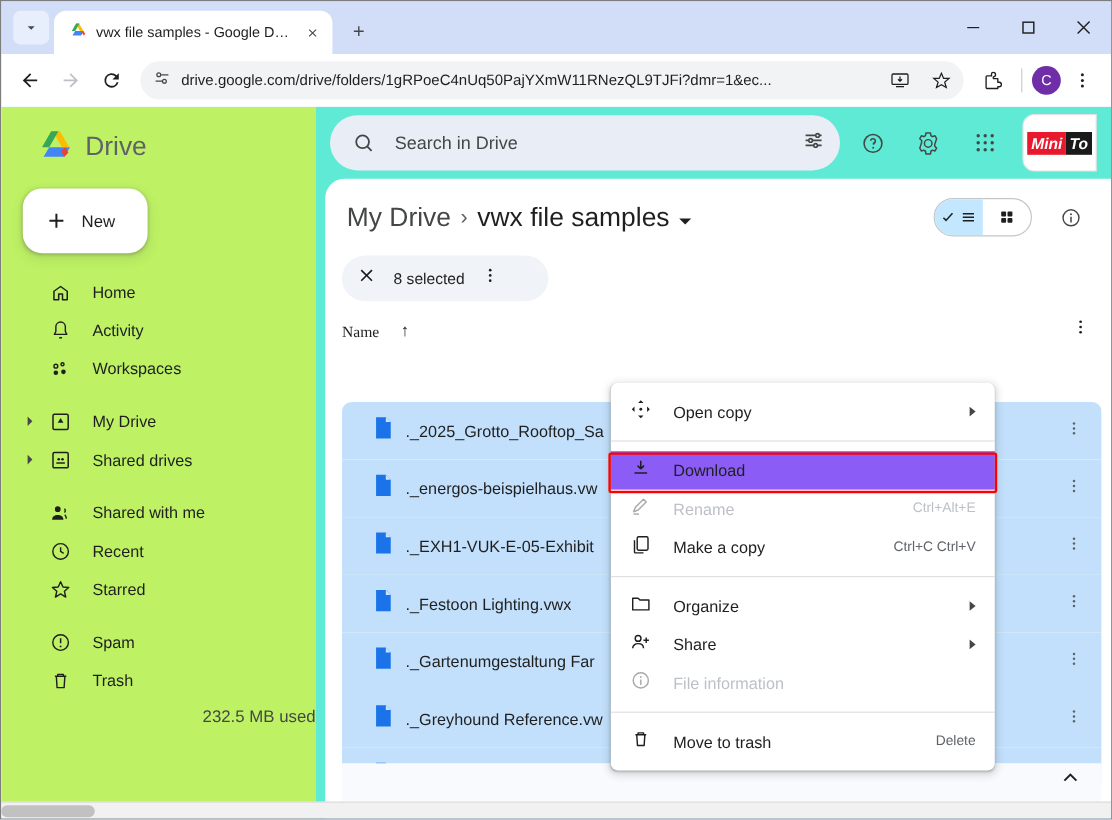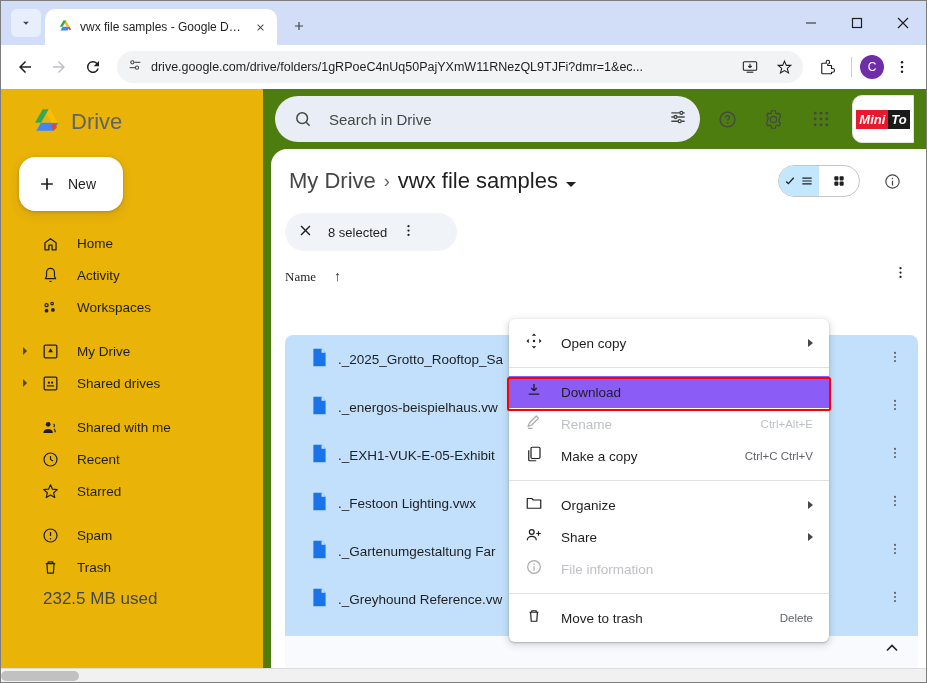--- a/index.html
+++ b/index.html
@@ -88,21 +88,21 @@
 
   
   .page {
     position: absolute; top: 88px; left: 0; right: 0; bottom: 0;
     background: #f8fafd; overflow: hidden;
   }
 
   
   .sidebar {
     position: absolute; left: 0; top: 0; bottom: 0; width: 262px;
-    background: #eab308;
+    background: #bef264;
   }
   .brand { display: flex; align-items: center; gap: 8px; padding: 14px 0 0 30px; height: 52px; }
   .brand-text { font-size: 22px; color: #5f6368; }
   .new-btn {
     margin: 16px 0 0 18px; width: 104px; height: 54px;
     background: #fff; border-radius: 16px;
     box-shadow: 0 1px 3px rgba(60,64,67,.3), 0 4px 8px 3px rgba(60,64,67,.08);
     display: flex; align-items: center; gap: 11px; padding-left: 18px;
     cursor: pointer;
   }
@@ -112,26 +112,26 @@
     display: flex; align-items: center; height: 32px;
     padding-left: 40px; gap: 17px; cursor: pointer;
     position: relative; border-radius: 0 16px 16px 0; margin-right: 16px;
   }
   .nav-item .lbl { font-size: 13.5px; color: #1f1f1f; }
   .nav-gap { height: 12px; }
   .caret {
     position: absolute; left: 22px; width: 0; height: 0;
     border-left: 4px solid #444746; border-top: 4px solid transparent; border-bottom: 4px solid transparent;
   }
-  .storage-used { font-size: 17px; color: #444746; padding-left: 42px; margin-top: 6px; }
+  .storage-used { font-size: 14px; color: #444746; padding-left: 42px; margin-top: 6px; text-align: right; }
 
   
   .main {
     position: absolute; left: 262px; right: 0; top: 0; bottom: 0;
-    background: #4d7c0f;
+    background: #5eead4;
   }
   .search-row { height: 60px; display: flex; align-items: center; padding: 0 12px; gap: 8px;}
   .searchbox {
     width: 438px; height: 46px; background: #e9eef6; border-radius: 24px;
     display: flex; align-items: center; padding: 0 12px 0 18px; gap: 16px;
     cursor: text;
   }
   .searchbox .ph { flex: 1; font-size: 15px; color: #444746; }
   .hdr-icon { width: 40px; height: 40px; border-radius: 50%; display:flex; align-items:center; justify-content:center; cursor:pointer; }
   .ext-chip {

